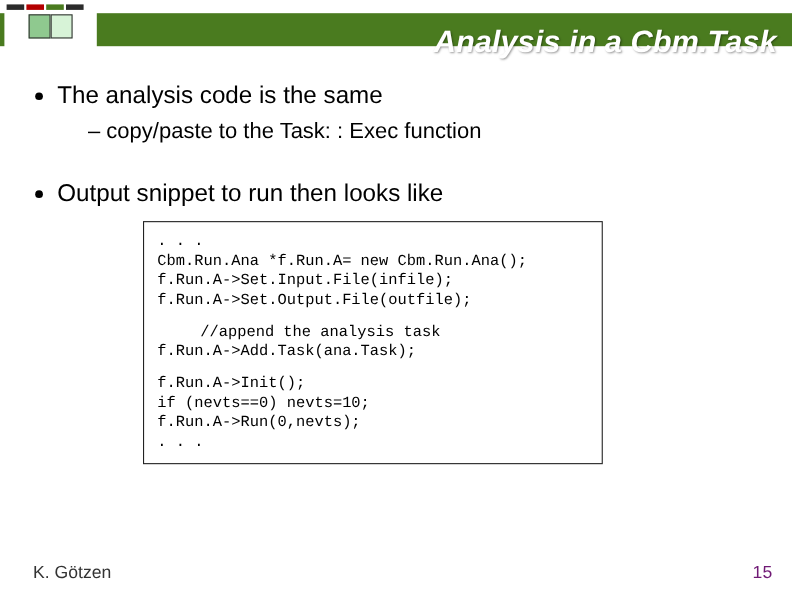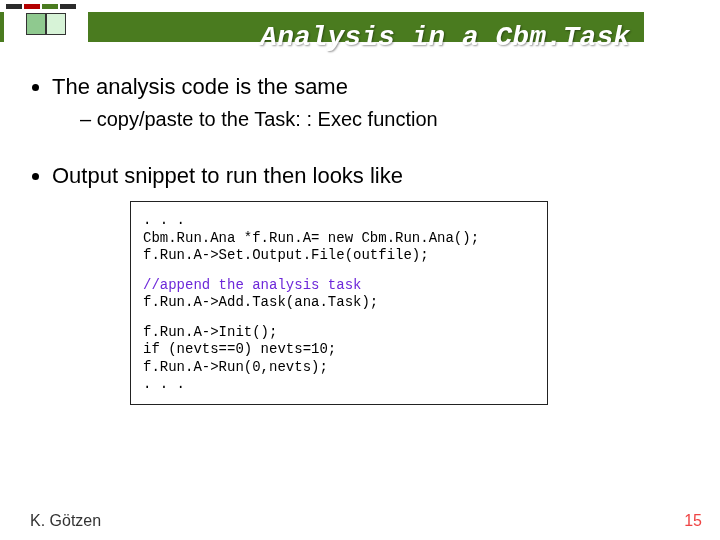--- a/index.html
+++ b/index.html
@@ -1,19 +1,19 @@
 <!DOCTYPE html>
 <html><head>
 <meta charset="utf-8">
 <style>
   * { margin: 0; padding: 0; box-sizing: border-box; }
   html, body { width: 720px; height: 540px; font-family: Arial, Helvetica, sans-serif; background: #fff; overflow: hidden; }
   .slide { width: 720px; height: 540px; position: relative; }
   .header { position: relative; height: 52px; }
-  .header-green { position: absolute; left: 0; top: 12px; width: 644px; height: 30px; background: #4a7b1f; font-family: Liberation Mono, monospace; }
+  .header-green { position: absolute; left: 0; top: 12px; width: 720px; height: 30px; background: #4a7b1f; }
   .header-title { position: absolute; right: 14px; top: 10px; color: #fff; font-size: 28px; font-weight: bold; font-style: italic; text-shadow: 1px 1px 2px rgba(0,0,0,.4); }
   .logo-block { position: absolute; left: 4px; top: 2px; width: 84px; height: 48px; background: #fff; }
   .logo-bars { display: flex; gap: 2px; padding: 2px 2px 0 2px; }
   .bar { height: 5px; }
   .bar.r { width: 16px; background: #b40000; }
   .bar.g { width: 16px; background: #4a7b1f; }
   .bar.b { width: 16px; background: #2b2b2b; }
   .logo-bottom { width: 40px; height: 22px; margin: 4px auto 0; display: flex; }
   .lb-half { flex: 1; border: 1px solid #333; }
   .lb1 { background: #8fc98f; }
@@ -23,26 +23,26 @@
   ul.top { list-style: disc; margin-left: 18px; }
   ul.top > li { font-size: 22px; margin-bottom: 6px; }
   ul.sub { list-style: none; margin: 8px 0 0 28px; }
   ul.sub > li { font-size: 20px; }
   ul.sub > li::before { content: "–  "; }
   .gap { height: 26px; }
 
   .codebox { margin: 12px 0 0 96px; width: 418px; border: 1px solid #222; padding: 10px 12px; font-family: "Courier New", monospace; font-size: 14px; line-height: 1.25; background: #fff; }
   .codebox .blk { margin-bottom: 12px; }
   .codebox .blk:last-child { margin-bottom: 0; }
-  .comment { color: #6d28d9; }
+  .comment { color: #000000; margin-left: 39px; }
   .code-line { white-space: pre; }
 
   .footer { position: absolute; bottom: 10px; left: 0; width: 720px; display: flex; justify-content: space-between; align-items: flex-end; padding: 0 18px 0 30px; font-size: 16px; color: #333; }
   .footer .mid { text-align: center; flex: 1; }
-  .footer .pg { color: #ef4444; }
+  .footer .pg { color: #701a75; }
 </style>
 </head>
 <body>
 
 <div class="slide">
 
   <div class="header">
     <div class="header-green">
       <div class="header-title">Analysis in a Cbm.Task</div>
     </div>
@@ -71,20 +71,21 @@
     </ul>
     <div class="gap"></div>
     <ul class="top">
       <li>Output snippet to run then looks like</li>
     </ul>
 
     <div class="codebox">
       <div class="blk">
         <div class="code-line">. . .</div>
         <div class="code-line">Cbm.Run.Ana *f.Run.A= new Cbm.Run.Ana();</div>
+        <div class="code-line">f.Run.A-&gt;Set.Input.File(infile);</div>
         <div class="code-line">f.Run.A-&gt;Set.Output.File(outfile);</div>
       </div>
       <div class="blk">
         <div class="code-line comment">//append the analysis task</div>
         <div class="code-line">f.Run.A-&gt;Add.Task(ana.Task);</div>
       </div>
       <div class="blk">
         <div class="code-line">f.Run.A-&gt;Init();</div>
         <div class="code-line">if (nevts==0) nevts=10;</div>
         <div class="code-line">f.Run.A-&gt;Run(0,nevts);</div>

